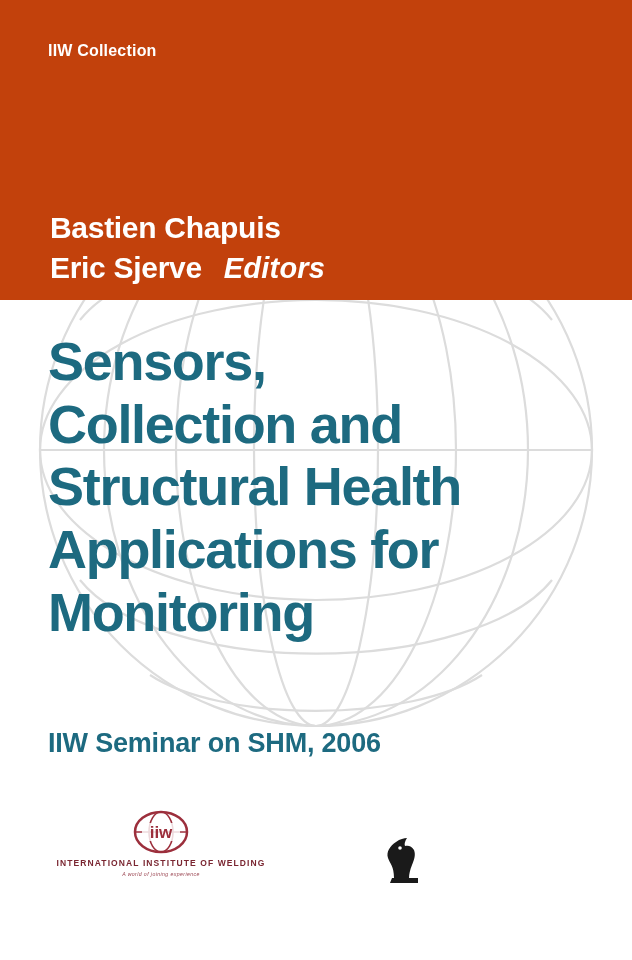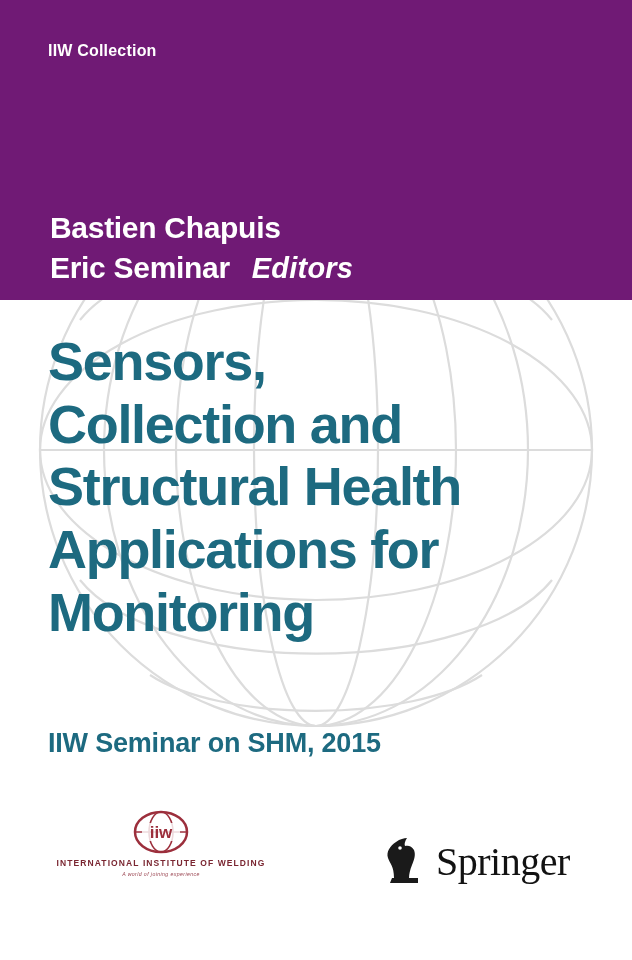--- a/index.html
+++ b/index.html
@@ -18,21 +18,21 @@
     background: #ffffff;
   }
 
   
   .red-band {
     position: absolute;
     left: 0;
     top: 0;
     width: 632px;
     height: 300px;
-    background: #701a75;
+    background: #c2410c;
     overflow: hidden;
   }
 
   .series-label {
     position: absolute;
     left: 48px;
     top: 42px;
     color: #ffffff;
     font-size: 16px;
     font-weight: bold;
@@ -192,35 +192,35 @@
       <path d="M150 225 a190 70 0 0 1 332 0"></path>
       <path d="M150 675 a190 70 0 0 0 332 0"></path>
     </g>
   </svg>
 
   <div class="red-band">
     <div class="series-label">IIW Collection</div>
     <div class="editors-block">
       <div class="editor-name">Bastien Chapuis</div>
       <div class="editor-name">
-        <span>Eric Seminar</span><span class="editors-word">Editors</span>
+        <span>Eric Sjerve</span><span class="editors-word">Editors</span>
       </div>
     </div>
   </div>
 
   <div class="white-area">
     <div class="title">
       <span class="line">Sensors,</span>
       <span class="line">Collection and</span>
       <span class="line">Structural Health</span>
       <span class="line">Applications for</span>
       <span class="line">Monitoring</span>
     </div>
 
-    <div class="subtitle">IIW Seminar on SHM, 2015</div>
+    <div class="subtitle">IIW Seminar on SHM, 2006</div>
 
     <div class="iiw-logo">
       <div class="iiw-mark">
         <svg viewBox="0 0 56 44" width="56" height="44" aria-hidden="true">
           <ellipse cx="28" cy="22" rx="26" ry="20" fill="none" stroke="#9c2f3c" stroke-width="2.5"></ellipse>
           <ellipse cx="28" cy="22" rx="12" ry="20" fill="none" stroke="#9c2f3c" stroke-width="1.6"></ellipse>
           <line x1="2" y1="22" x2="54" y2="22" stroke="#9c2f3c" stroke-width="1.6"></line>
           <rect x="9" y="13" width="38" height="18" fill="#ffffff" opacity="0.82"></rect>
           <text x="28" y="28" text-anchor="middle" font-family="Liberation Sans, sans-serif" font-size="17" font-weight="bold" fill="#9c2f3c">iiw</text>
         </svg>
@@ -228,16 +228,15 @@
       <div class="iiw-line1">INTERNATIONAL INSTITUTE OF WELDING</div>
       <div class="iiw-line2">A world of joining experience</div>
     </div>
 
     <div class="springer-logo">
       <svg width="44" height="50" viewBox="0 0 44 50" aria-hidden="true">
         <path d="M10 47 L38 47 L38 42 L12 42 Z" fill="#1a1a1a"></path>
         <path d="M14 42 C14 30 10 28 8 22 C6 16 10 10 16 6 C20 3 24 2 27 2 C25 5 24 8 25 10 C28 9 32 10 34 14 C36 19 34 24 32 29 C30 34 29 38 29 42 Z" fill="#1a1a1a"></path>
         <circle cx="20" cy="12" r="1.8" fill="#ffffff"></circle>
       </svg>
-      <div class="springer-word">Springer</div>
     </div>
   </div>
 </div>
 
 </body></html>

